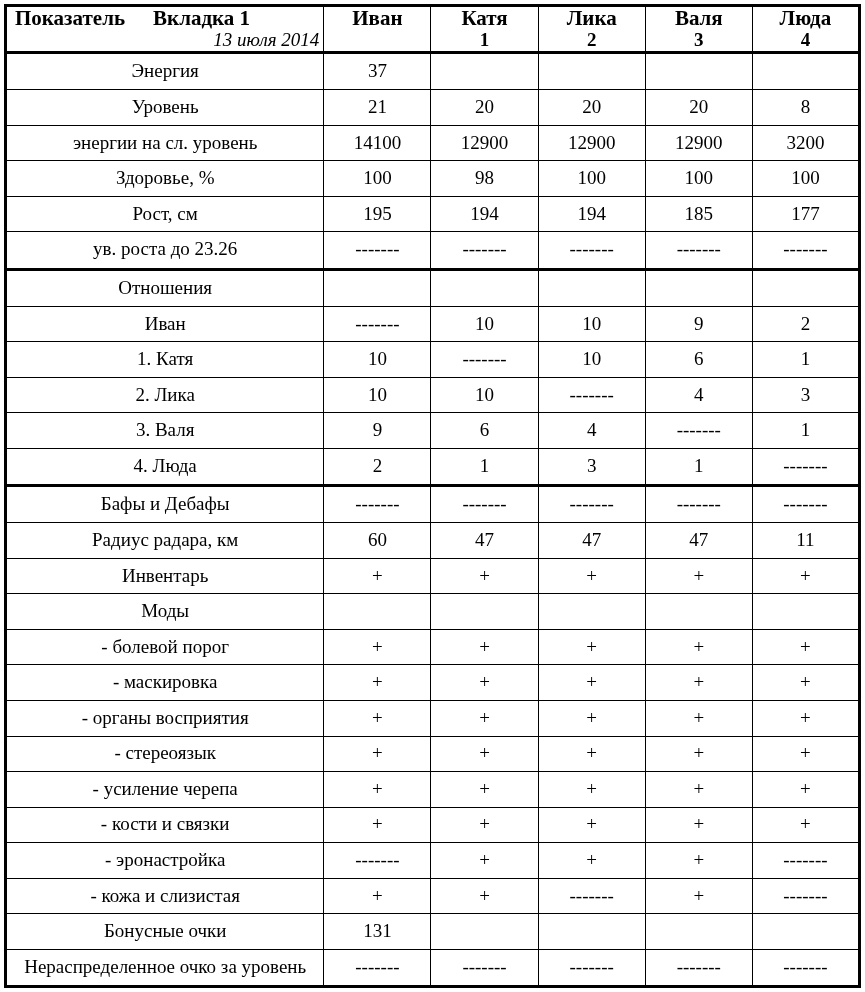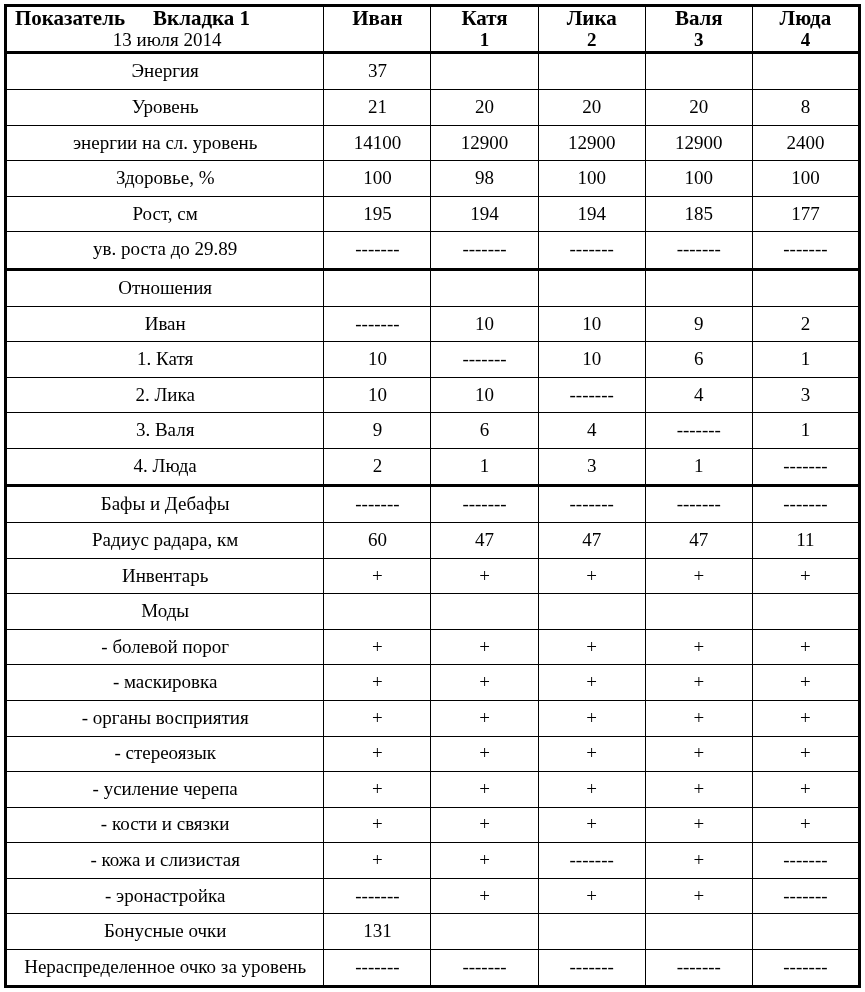--- a/index.html
+++ b/index.html
@@ -64,24 +64,25 @@
     font-weight: bold;
     padding-left: 8px;
   }
   tr.hdr-nums th {
     font-weight: bold;
     text-align: center;
     font-size: 19px;
     border-top: none;
   }
   tr.hdr-nums th.label {
-    text-align: center;
+    text-align: right;
     font-weight: normal;
     font-size: 19px;
     padding-left: 8px;
+    font-style: italic;
   }
   th.label .tab-name {
     padding-left: 28px;
     font-weight: bold;
   }
   
   tr.thick-below > td, tr.thick-below > th {
     border-bottom: 3px solid #000;
   }
   td.indent {
@@ -149,40 +150,40 @@
           <td class="val">20</td>
           <td class="val">20</td>
           <td class="val">8</td>
         </tr>
         <tr>
           <td class="label">энергии на сл. уровень</td>
           <td class="val">14100</td>
           <td class="val">12900</td>
           <td class="val">12900</td>
           <td class="val">12900</td>
-          <td class="val">2400</td>
+          <td class="val">3200</td>
         </tr>
         <tr>
           <td class="label">Здоровье, %</td>
           <td class="val">100</td>
           <td class="val">98</td>
           <td class="val">100</td>
           <td class="val">100</td>
           <td class="val">100</td>
         </tr>
         <tr>
           <td class="label">Рост, см</td>
           <td class="val">195</td>
           <td class="val">194</td>
           <td class="val">194</td>
           <td class="val">185</td>
           <td class="val">177</td>
         </tr>
         <tr class="thick-below">
-          <td class="label indent">ув. роста до 29.89</td>
+          <td class="label indent">ув. роста до 23.26</td>
           <td class="val">-------</td>
           <td class="val">-------</td>
           <td class="val">-------</td>
           <td class="val">-------</td>
           <td class="val">-------</td>
         </tr>
         <tr>
           <td class="label section">Отношения</td>
           <td class="val"></td>
           <td class="val"></td>
@@ -304,32 +305,32 @@
         </tr>
         <tr>
           <td class="label">- кости и связки</td>
           <td class="val">+</td>
           <td class="val">+</td>
           <td class="val">+</td>
           <td class="val">+</td>
           <td class="val">+</td>
         </tr>
         <tr>
+          <td class="label">- эронастройка</td>
+          <td class="val">-------</td>
+          <td class="val">+</td>
+          <td class="val">+</td>
+          <td class="val">+</td>
+          <td class="val">-------</td>
+        </tr>
+        <tr>
           <td class="label">- кожа и слизистая</td>
           <td class="val">+</td>
           <td class="val">+</td>
           <td class="val">-------</td>
-          <td class="val">+</td>
-          <td class="val">-------</td>
-        </tr>
-        <tr>
-          <td class="label">- эронастройка</td>
-          <td class="val">-------</td>
-          <td class="val">+</td>
-          <td class="val">+</td>
           <td class="val">+</td>
           <td class="val">-------</td>
         </tr>
         <tr>
           <td class="label">Бонусные очки</td>
           <td class="val">131</td>
           <td class="val"></td>
           <td class="val"></td>
           <td class="val"></td>
           <td class="val"></td>

